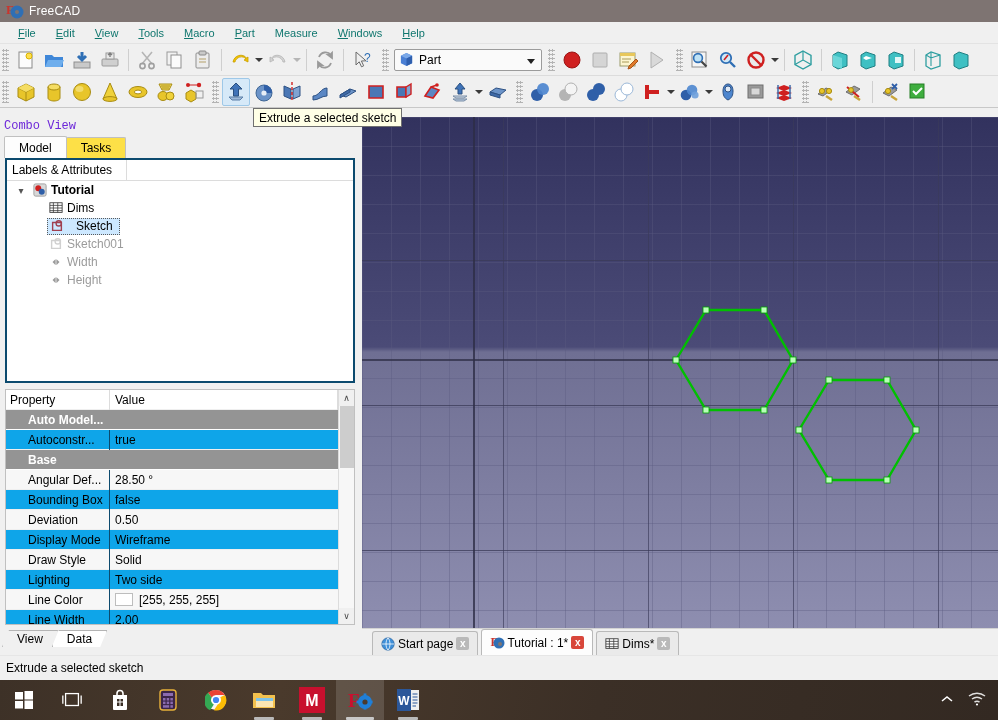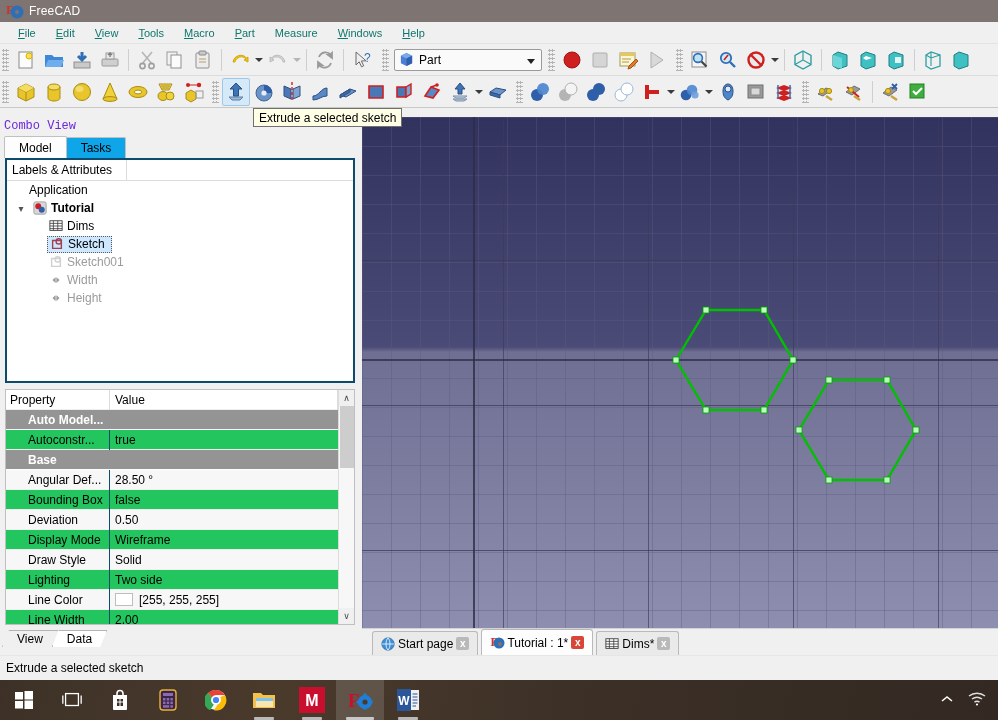--- a/index.html
+++ b/index.html
@@ -94,21 +94,21 @@
     background:#f0f0f0;
   }
   .panel-title { font-size:12px; padding:2px 0 3px 4px; color:#6d28d9;font-family:Liberation Mono, monospace; }
   .tabrow { display:flex; height:22px; padding-left:4px; align-items:flex-end; }
   .qtab {
     height:21px; padding:0 14px; font-size:12px; display:flex; align-items:center;
     background:#f0f0f0; border:1px solid #c0c0c0; border-bottom:none;
     border-radius:2px 2px 0 0; color:#000;
   }
   .qtab.sel { background:#fdfdfd; position:relative; z-index:2; height:22px; }
-  .qtab.un { background:#0ea5e9; margin-left:-1px; }
+  .qtab.un { background:#fde047; margin-left:-1px; }
 
   .treebox {
     margin:0 5px; height:225px; background:#ffffff; border:2px solid #0c4a6e;
     position:relative; overflow:hidden;
   }
   .tree-hdr {
     height:21px; border-bottom:1px solid #dcdcdc; display:flex; align-items:center;
     background:#fff;
   }
   .tree-hdr .cell {
@@ -118,30 +118,30 @@
   .tree-hdr .cell.grow { border-right:none; flex:1; }
   .trow { height:18px; display:flex; align-items:center; font-size:12px; padding-left:5px;}
   .trow .label { margin-left:4px; }
   .trow.app { padding-left:6px; }
   .trow.doc { padding-left:8px; }
   .trow.doc .label { font-weight:bold; }
   .trow.child { padding-left:42px; }
   .trow.sel-row { padding-left:42px; }
   .sel-pill {
     background:#cde8ff; border:1px dotted #5a5a5a; height:17px; display:inline-flex;
-    align-items:center; padding:0 6px 0 2px; margin-left:-2px;
+    align-items:center; padding:0 6px 0 2px; margin-left:-2px;gap:8px;
   }
   .dim { color:#9b9b9b; }
   .chev {
     width:12px; display:inline-block; text-align:center; color:#555; font-size:10px;
   }
 
   
   .propbox {
-    margin:6px 5px 0 5px; height:236px; background:#22c55e; border:1px solid #c0c0c0;
+    margin:6px 5px 0 5px; height:236px; background:#0ea5e9; border:1px solid #c0c0c0;
     display:flex; overflow:hidden;
   }
   .propgrid { flex:1; }
   .prow { height:20px; display:flex; font-size:12px; align-items:center;
           border-bottom:1px solid #efefef; }
   .prow .pn {
     width:104px; padding-left:4px; height:20px; display:flex; align-items:center;
     border-right:1px solid #0c4a6e; overflow:hidden; white-space:nowrap;
   }
   .prow .pv {
@@ -695,24 +695,20 @@
       <div class="qtab sel">Model</div>
       <div class="qtab un">Tasks</div>
     </div>
 
     <div class="treebox">
       <div class="tree-hdr">
         <div class="cell">Labels &amp; Attributes</div>
         <div class="cell grow"></div>
       </div>
 
-      <div class="trow app">
-        <span class="chev"></span>
-        <span class="label">Application</span>
-      </div>
 
       <div class="trow doc">
         <span class="chev">▾</span>
         <svg width="14" height="14" viewBox="0 0 16 16" style="margin-left:6px">
             <rect x="1" y="1" width="14" height="14" rx="2" fill="#d8d8d8" stroke="#9a9a9a"></rect>
             <circle cx="6" cy="6" r="3.4" fill="#cf2020"></circle>
             <circle cx="10" cy="10" r="3.4" fill="#2f5fa8"></circle>
           </svg>
         <span class="label">Tutorial</span>
       </div>

